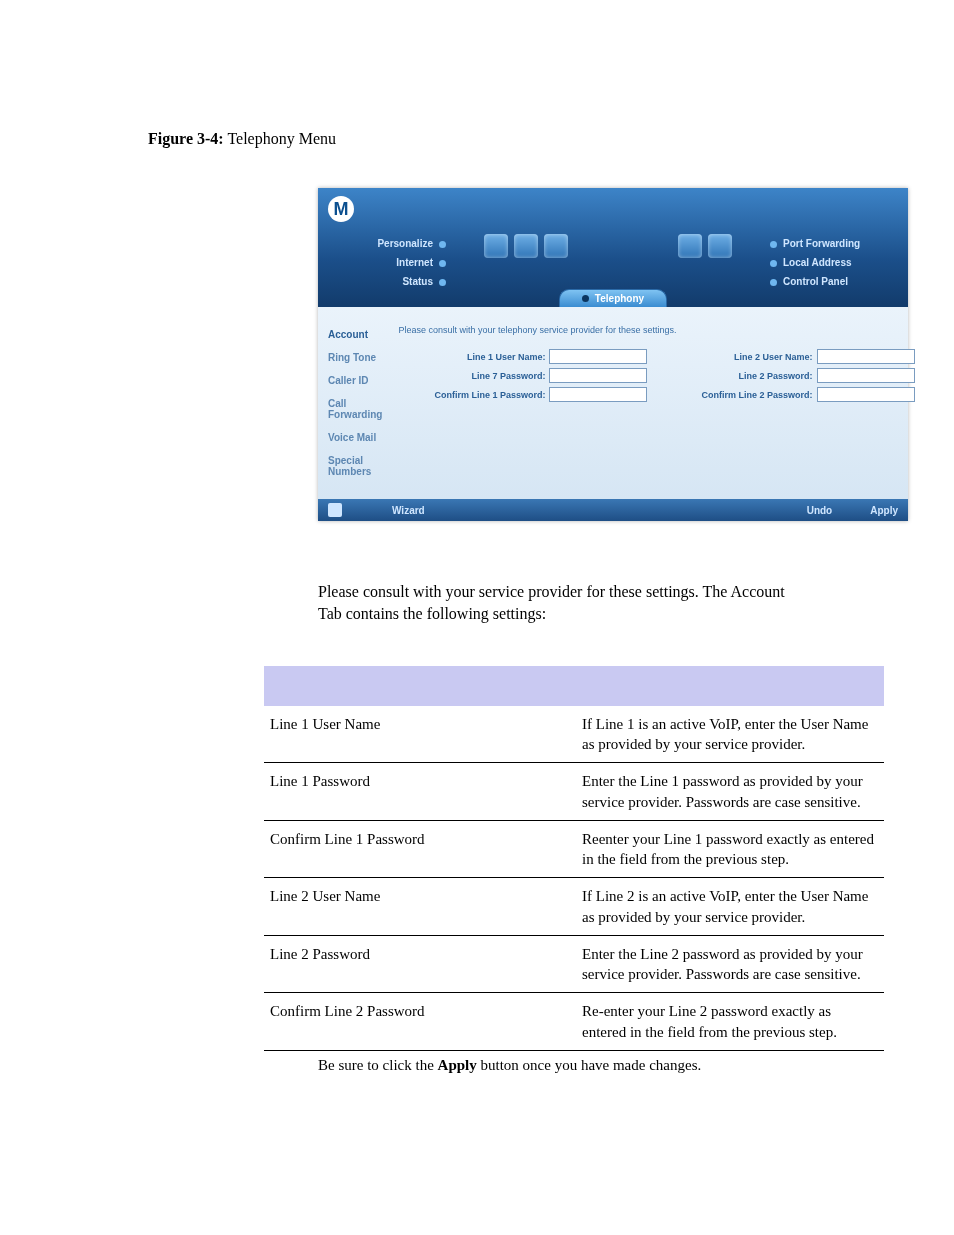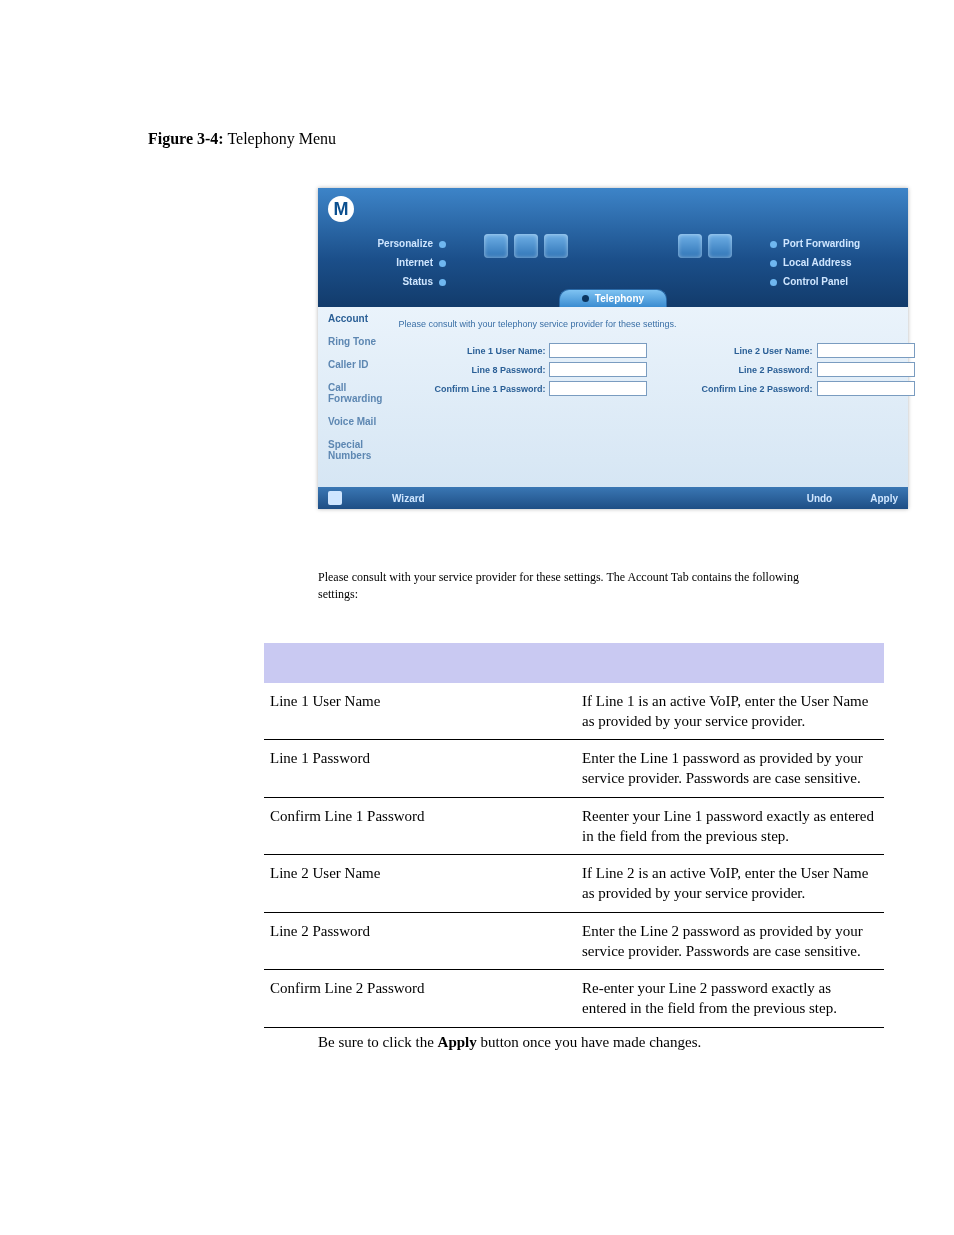--- a/index.html
+++ b/index.html
@@ -18,37 +18,37 @@
   .centerpane{flex:1;display:flex;align-items:center;justify-content:center;gap:110px;padding:6px 0 10px;}
   .icongrp{display:flex;gap:6px;align-items:center;}
   .icn{width:24px;height:24px;border-radius:4px;background:linear-gradient(#6fb0e6,#2f74b6);box-shadow:inset 0 0 4px rgba(255,255,255,.5);}
   .rightnav{width:128px;padding-top:6px;}
   .rightnav .nv{color:#cfe6ff;font-weight:bold;font-size:10px;padding:4px 0;}
   .rightnav .nv .dot{display:inline-block;width:7px;height:7px;border-radius:50%;background:#6fb7f0;margin-right:6px;vertical-align:middle;}
   .tabrow{display:flex;justify-content:center;margin-top:-2px;}
   .tab{background:linear-gradient(#7fc3f2,#3a8cd1);border-radius:10px 10px 0 0;padding:3px 22px;color:#fff;font-weight:bold;font-size:10px;display:flex;align-items:center;gap:6px;border:1px solid #2a6aa8;border-bottom:none;}
   .tab .td{width:7px;height:7px;border-radius:50%;background:#0b355f;}
   .shot-body{background:linear-gradient(#eaf3fb,#d6e6f4);display:flex;min-height:180px;}
-  .side{width:118px;padding:0 10px;box-sizing:border-box;}
+  .side{width:118px;padding:16px 10px;box-sizing:border-box;}
   .side .si{color:#5d87b2;font-size:10px;padding:6px 0;font-weight:bold;cursor:pointer;}
   .side .si.active{color:#2a5f96;}
-  .formarea{flex:1;padding:12px 16px 20px 6px;color:#2a5f96;}
+  .formarea{flex:1;padding:18px 16px 20px 6px;color:#2a5f96;}
   .hint{color:#3a6fa6;font-size:9px;margin-bottom:10px;}
   .cols{display:flex;gap:18px;}
   .col{flex:1;margin-left:36px;}
   .frow{display:flex;align-items:center;justify-content:flex-end;margin:4px 0;}
   .flab{color:#2a5f96;font-weight:bold;font-size:9px;margin-right:4px;white-space:nowrap;}
   .finp{width:96px;height:13px;border:1px solid #7a9cc0;background:#fff;}
   .shot-foot{background:linear-gradient(#3a77b4,#1e4e85);display:flex;align-items:center;padding:4px 10px;}
   .wizicn{width:14px;height:14px;background:#cfe6ff;border-radius:2px;margin-right:50px;}
   .wiz{color:#cfe6ff;font-weight:bold;font-size:10px;}
   .footspacer{flex:1;}
   .fbtn{color:#cfe6ff;font-weight:bold;font-size:10px;margin-left:38px;cursor:pointer;}
   
-  .para{font-size:12px;margin:60px 0 40px 170px;line-height:1.4;max-width:620px;}
+  .para{font-size:16px;margin:60px 0 40px 170px;line-height:1.4;max-width:620px;}
   .tbl{margin-left:116px;width:620px;border-collapse:collapse;font-size:15px;}
   .tbl .hdr td{background:#c9c9f2;height:24px;border:none;}
   .tbl td{vertical-align:top;padding:8px 6px;border-bottom:1px solid #000;line-height:1.35;}
   .tbl td.k{width:300px;}
   .after{font-size:15px;margin:6px 0 0 170px;}
   .after b{font-weight:bold;}
 </style>
 </head>
 <body>
 
@@ -104,21 +104,21 @@
         </div>
         <div class="formarea">
           <div class="hint">Please consult with your telephony service provider for these settings.</div>
           <div class="cols">
             <div class="col">
               <div class="frow">
                   <span class="flab">Line 1 User Name:</span>
                   <div class="finp"></div>
                 </div>
               <div class="frow">
-                  <span class="flab">Line 8 Password:</span>
+                  <span class="flab">Line 7 Password:</span>
                   <div class="finp"></div>
                 </div>
               <div class="frow">
                   <span class="flab">Confirm Line 1 Password:</span>
                   <div class="finp"></div>
                 </div>
             </div>
             <div class="col">
               <div class="frow">
                   <span class="flab">Line 2 User Name:</span>

